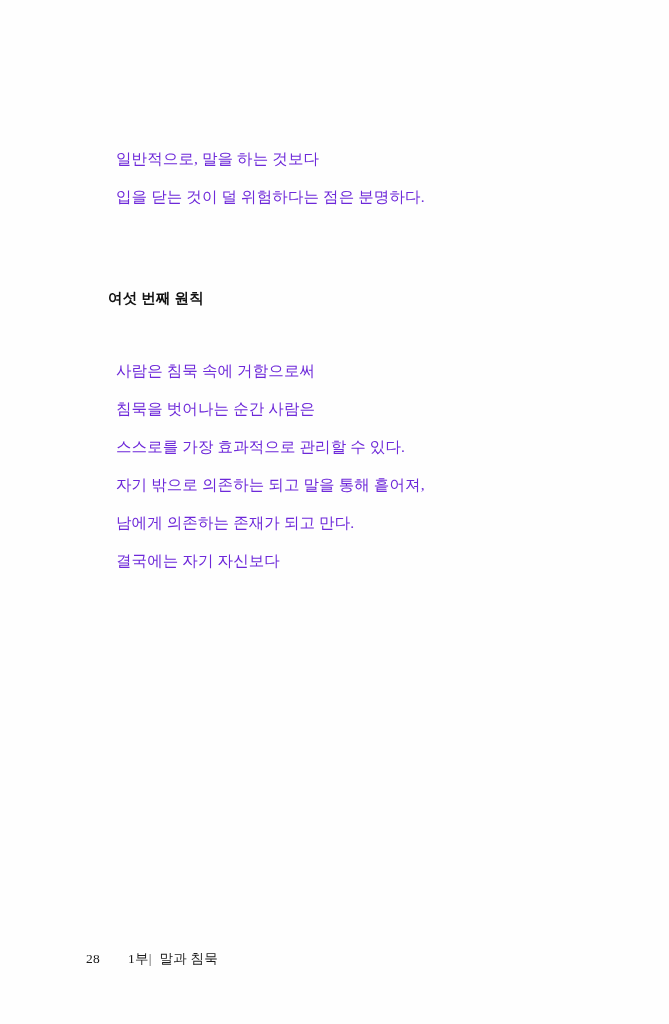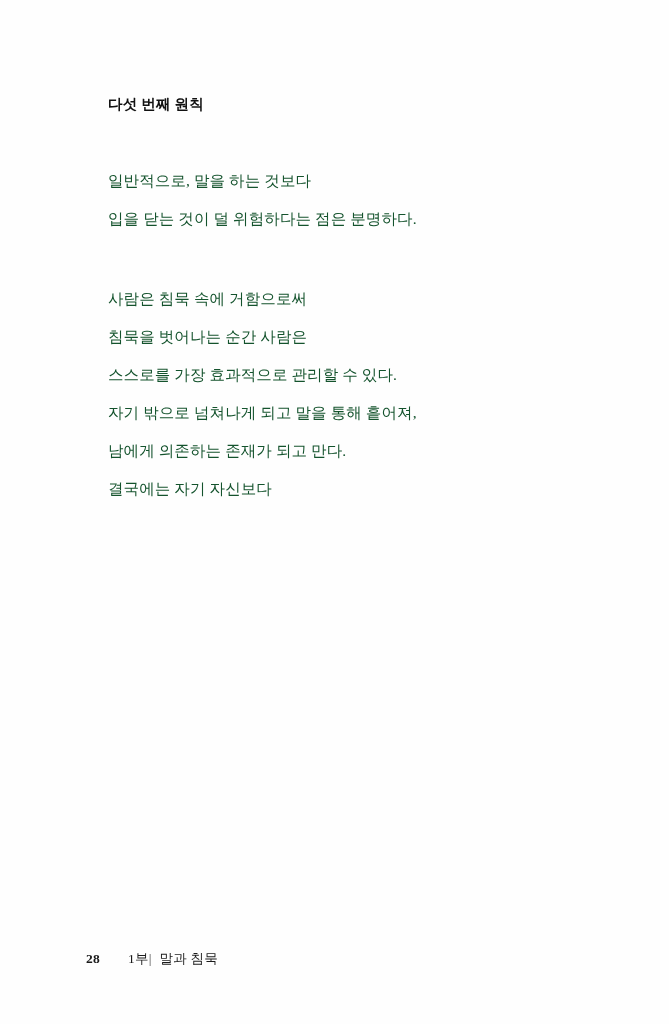--- a/index.html
+++ b/index.html
@@ -31,24 +31,24 @@
   }
   .section-heading {
     font-weight: bold;
     font-size: 14.5px;
     letter-spacing: 0.2px;
     line-height: 1.5;
     color: #111111;
     margin: 0;
   }
   .section-body {
-    margin: 0;
+    margin: 8px;
     font-size: 15.5px;
     line-height: 2.45;
-    color: #14532d;
+    color: #6d28d9;
     letter-spacing: 0.1px;
   }
   .body-line {
     display: block;
     white-space: pre;
   }
   .gap-first-body { margin-top: 46px; }
   .gap-second-heading { margin-top: 72px; }
   .gap-second-body { margin-top: 42px; }
 
@@ -57,50 +57,49 @@
     left: 86px;
     bottom: 56px;
     display: flex;
     align-items: baseline;
     font-size: 13.5px;
     color: #1a1a1a;
     letter-spacing: 0.2px;
   }
   .footer-page-number {
     min-width: 42px;
-    font-weight: bold;
   }
   .footer-part {
   }
   .footer-sep {
     margin-right: 8px;
     color: #4a4a4a;
   }
   .footer-title {}
 </style>
 </head>
 <body>
 
 <div class="page">
   <div class="content">
 
     <div class="section">
-      <p class="section-heading">다섯 번째 원칙</p>
       <p class="section-body gap-first-body">
         <span class="body-line">일반적으로, 말을 하는 것보다</span>
         <span class="body-line">입을 닫는 것이 덜 위험하다는 점은 분명하다.</span>
       </p>
     </div>
 
     <div class="section">
+      <p class="section-heading gap-second-heading">여섯 번째 원칙</p>
       <p class="section-body gap-second-body">
         <span class="body-line">사람은 침묵 속에 거함으로써</span>
         <span class="body-line">침묵을 벗어나는 순간 사람은</span>
         <span class="body-line">스스로를 가장 효과적으로 관리할 수 있다.</span>
-        <span class="body-line">자기 밖으로 넘쳐나게 되고 말을 통해 흩어져,</span>
+        <span class="body-line">자기 밖으로 의존하는 되고 말을 통해 흩어져,</span>
         <span class="body-line">남에게 의존하는 존재가 되고 만다.</span>
         <span class="body-line">결국에는 자기 자신보다</span>
       </p>
     </div>
 
   </div>
 
   <div class="footer">
     <span class="footer-page-number">28</span>
     <span class="footer-part">1부</span>

